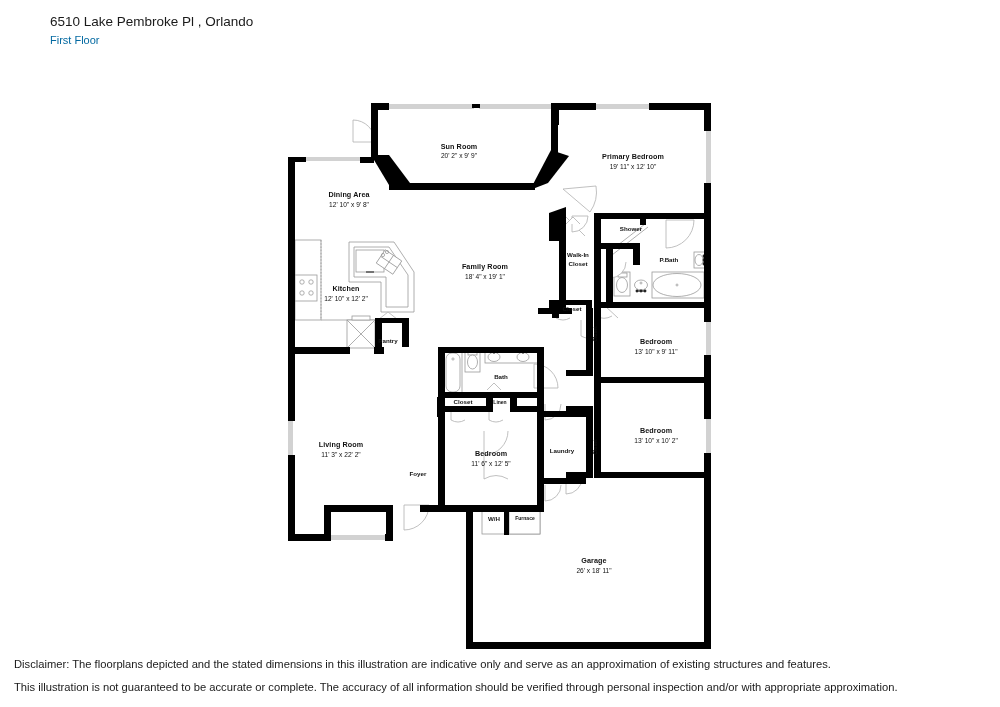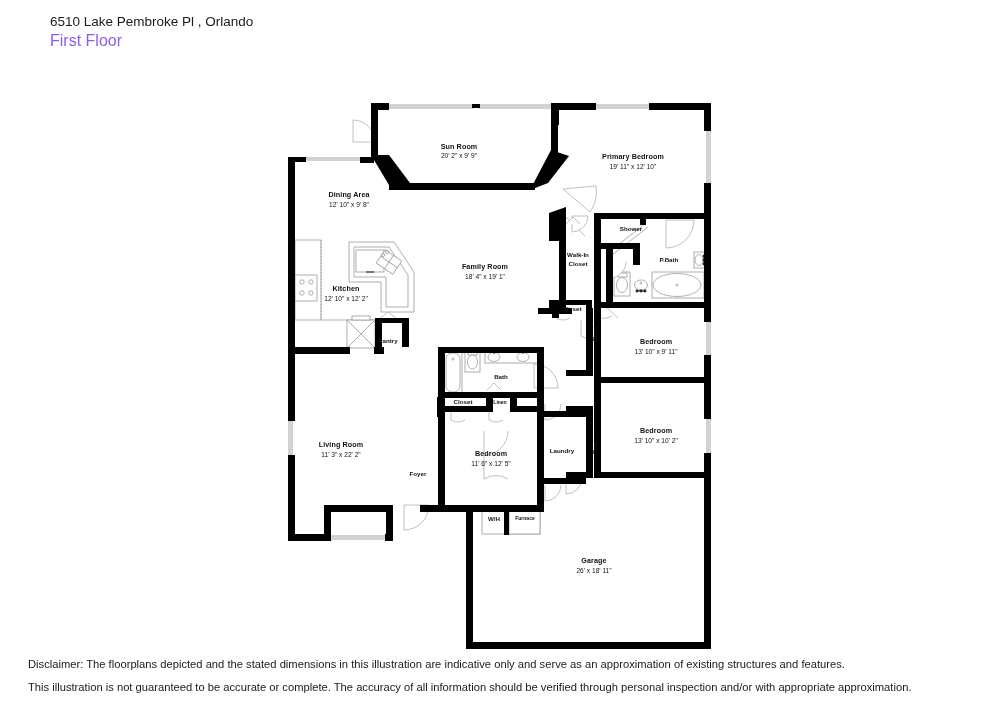--- a/index.html
+++ b/index.html
@@ -3,24 +3,24 @@
 <meta charset="utf-8">
 <style>
   html,body{margin:0;padding:0;}
   body{
     width:1000px;height:707px;background:#ffffff;
     font-family:"Liberation Sans", sans-serif;
     color:#1a1a1a;overflow:hidden;position:relative;
   }
   #header{position:absolute;left:24px;top:12px;margin-left:26px;}
   #header .addr{font-size:13.5px;line-height:19px;color:#1a1a1a;}
-  #header .floor{font-size:16px;line-height:19px;color:#8b5cf6;}
+  #header .floor{font-size:11px;line-height:19px;color:#0369a1;}
   #plan{position:absolute;left:0;top:0;width:1000px;height:707px;}
   #footer{position:absolute;left:14px;top:653px;width:960px;}
-  #footer .line{font-size:11.2px;line-height:23px;color:#1a1a1a;margin-left:14px;}
+  #footer .line{font-size:11.2px;line-height:23px;color:#1a1a1a;}
   .rmlabel{font-size:7.2px;font-weight:bold;fill:#111;text-anchor:middle;
            font-family:"Liberation Sans", sans-serif;letter-spacing:.1px;}
   .rmdim{font-size:6.6px;font-weight:normal;fill:#111;text-anchor:middle;
          font-family:"Liberation Sans", sans-serif;}
   .small{font-size:6.2px;font-weight:bold;fill:#111;text-anchor:middle;
          font-family:"Liberation Sans", sans-serif;}
   .tiny{font-size:5.0px;font-weight:bold;fill:#111;text-anchor:middle;
         font-family:"Liberation Sans", sans-serif;}
 </style>
 </head>

